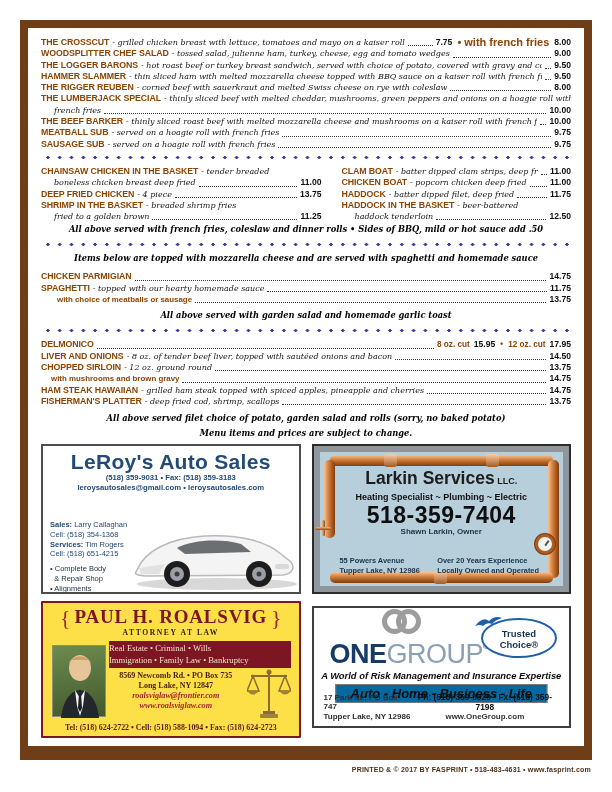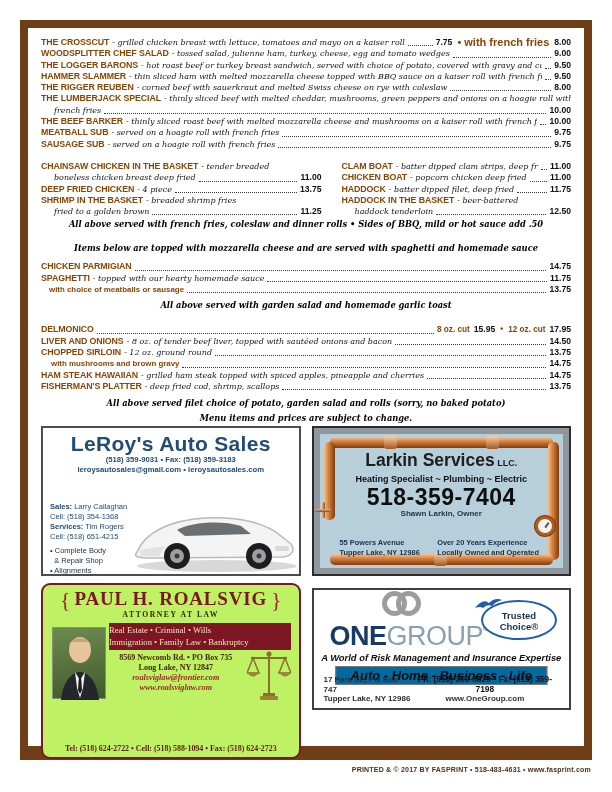--- a/index.html
+++ b/index.html
@@ -60,21 +60,21 @@
   .lk-bottom{position:absolute;left:26px;right:30px;bottom:17px;display:flex;justify-content:space-between;
              font-size:7.4px;font-weight:bold;color:#16344e;line-height:9.4px;text-align:left}
   .gauge{position:absolute;right:14px;bottom:38px;width:20px;height:20px;border-radius:50%;
          background:#f4f4ee;border:3px solid #b05d20;box-shadow:0 0 0 1px #7d3f12}
   .gauge:after{content:"";position:absolute;left:8px;top:3px;width:1.5px;height:6px;background:#555;transform:rotate(35deg)}
   .valve{position:absolute;left:1px;top:74px;width:16px;height:16px}
   .valve .vbar{position:absolute;left:7px;top:0;width:3px;height:16px;background:linear-gradient(90deg,#f2b888,#8a4a16);border-radius:2px}
   .valve .hbar{position:absolute;left:0;top:7px;width:16px;height:3px;background:linear-gradient(180deg,#f2b888,#8a4a16);border-radius:2px}
 
   
-  .ad-roalsvig{height:176px;border:2.5px solid #7b1622;border-radius:9px;background:#bef264;position:relative;padding:3px 8px;overflow:hidden;font-family:"Liberation Serif",serif}
+  .ad-roalsvig{height:137px;border:2.5px solid #7b1622;border-radius:1px;background:#fde047;position:relative;padding:3px 8px;overflow:hidden;font-family:"Liberation Serif",serif}
   .ro-titlerow{text-align:center;color:#7b1622;line-height:21px}
   .ro-brace{font-size:22px;color:#9c2430;vertical-align:-2px}
   .ro-name{font-size:19px;font-weight:bold;letter-spacing:0.8px;color:#7b1622}
   .ro-sub{text-align:center;font-size:7.6px;font-weight:bold;letter-spacing:1.6px;color:#33220f;line-height:10px}
   .ro-photo{position:absolute;left:9px;top:42px;width:54px;height:72px;border:1px solid #8d8d7a;background:linear-gradient(170deg,#6d8b50,#41592c)}
   .ro-band{margin-left:58px;margin-top:3px;background:#7b1622;color:#f3e2c0;text-align:left;
            font-size:8.6px;line-height:11.5px;padding:2px 0}
   .ro-addr{margin-left:58px;margin-right:48px;margin-top:3px;text-align:center;font-weight:bold;
            color:#4a2210;font-size:8px;line-height:10px}
   .ro-mail{font-style:italic;font-weight:bold;color:#a3252e;font-size:8.2px;line-height:10px}
@@ -243,21 +243,21 @@
       <span class="leader"></span>
       <span class="mprice">14.75</span>
     </div>
     <div class="mrow">
       <span class="mname">SPAGHETTI</span>
       <span class="mdesc">- topped with our hearty homemade sauce</span>
       <span class="leader"></span>
       <span class="mprice">11.75</span>
     </div>
     <div class="mrow">
-      <span class="bsub" style="margin-left:8px">with choice of meatballs or sausage</span>
+      <span class="bsub" style="margin-left:16px">with choice of meatballs or sausage</span>
       <span class="leader"></span>
       <span class="mprice">13.75</span>
     </div>
   </div>
 
   <div class="cnote" style="margin-top:5px">All above served with garden salad and homemade garlic toast</div>
   <div class="dotrow"></div>
 
   <div class="sec">
     <div class="mrow">

